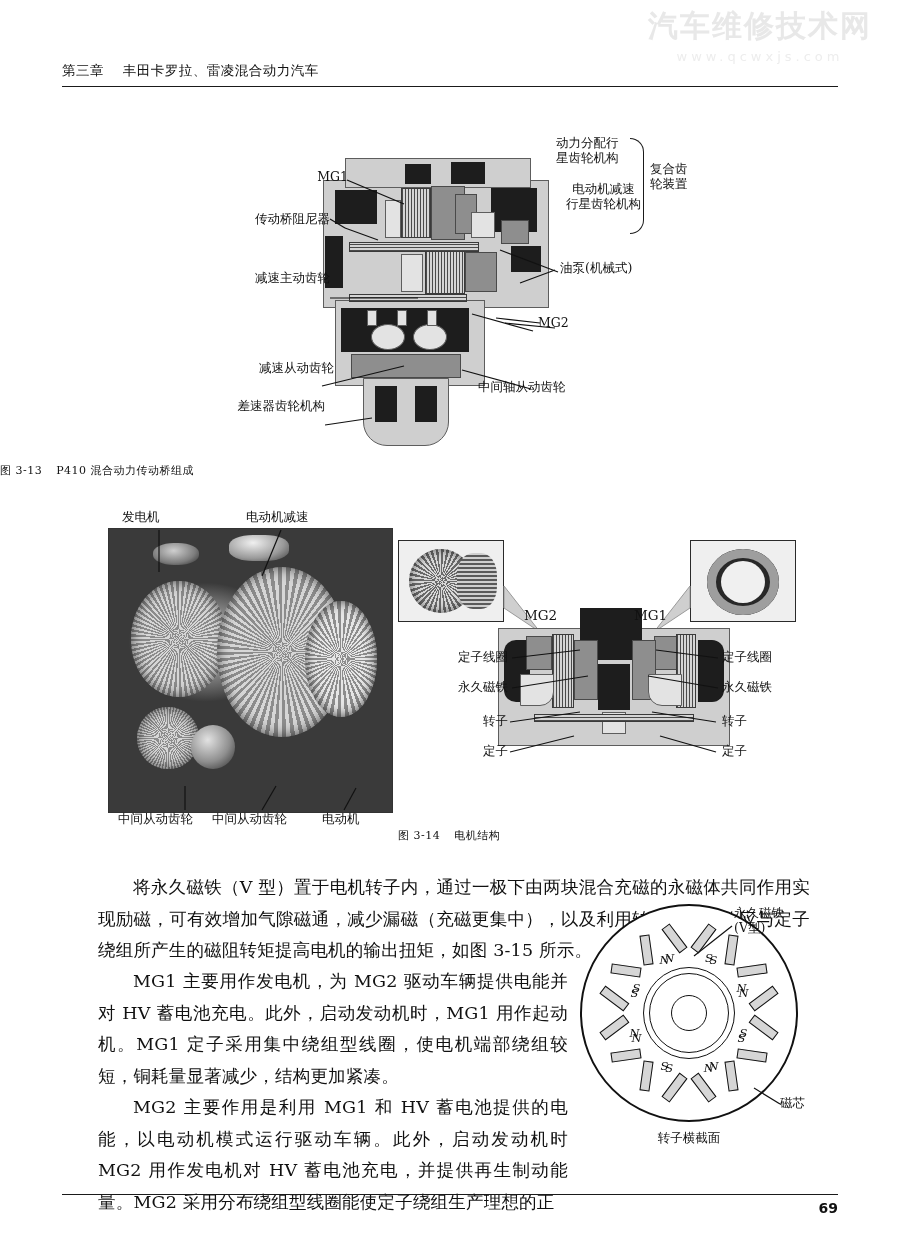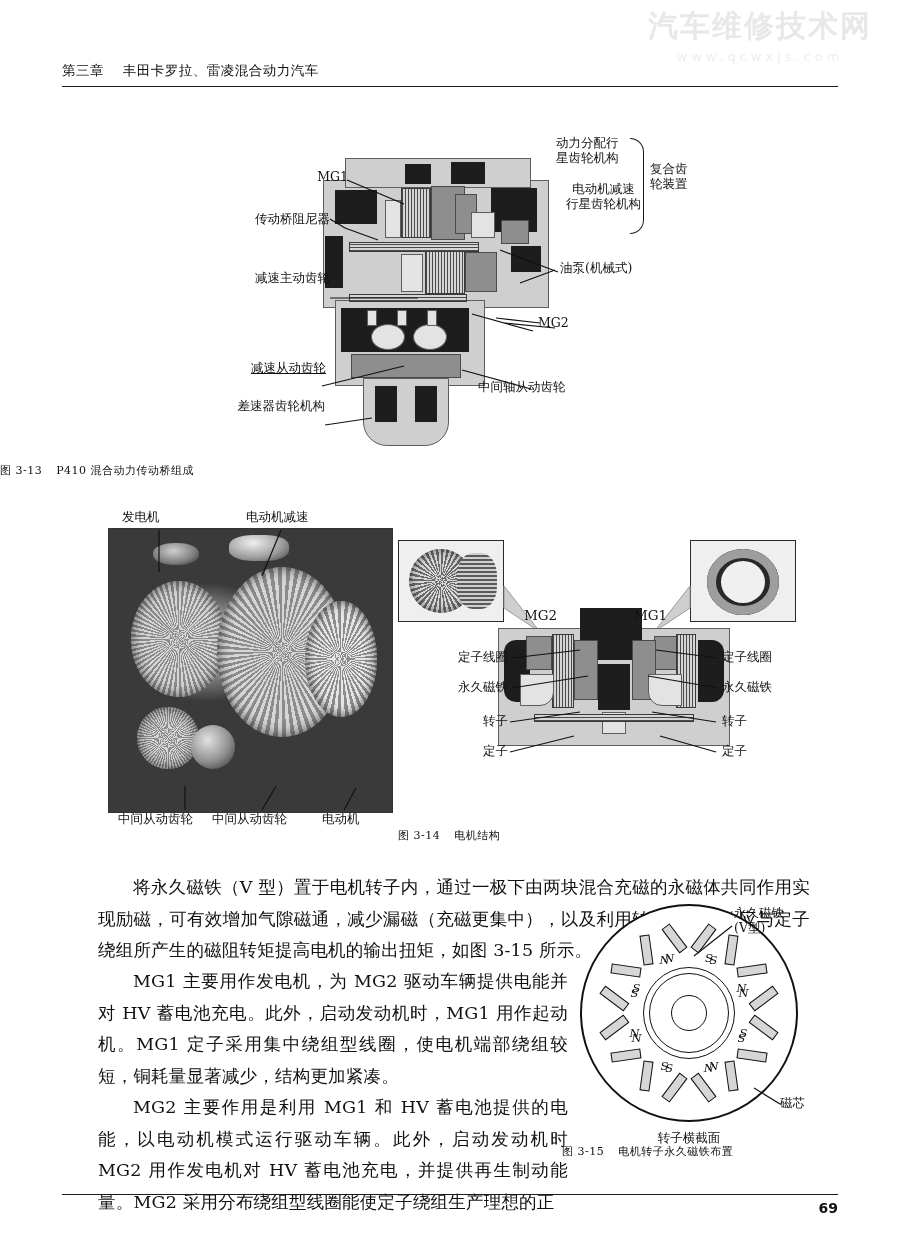--- a/index.html
+++ b/index.html
@@ -231,21 +231,21 @@
     <line x1="555" y1="210" x2="505" y2="205" stroke="#111" stroke-width="1.2"></line>
     <line x1="558" y1="154" x2="500" y2="132" stroke="#111" stroke-width="1.2"></line>
     <line x1="540" y1="205" x2="496" y2="200" stroke="#111" stroke-width="1.2"></line>
     <line x1="533" y1="213" x2="472" y2="196" stroke="#111" stroke-width="1.2"></line>
     <line x1="531" y1="271" x2="462" y2="252" stroke="#111" stroke-width="1.2"></line>
   </svg>
 
   <div class="label r" style="left:258px;top:52px;width:90px;">MG1</div>
   <div class="label r" style="left:220px;top:94px;width:110px;">传动桥阻尼器</div>
   <div class="label r" style="left:210px;top:153px;width:120px;">减速主动齿轮</div>
-  <div class="label r" style="left:206px;top:243px;width:120px;text-decoration:underline;">减速从动齿轮</div>
+  <div class="label r" style="left:214px;top:243px;width:120px;">减速从动齿轮</div>
   <div class="label r" style="left:200px;top:281px;width:125px;">差速器齿轮机构</div>
 
   <div class="label" style="left:556px;top:18px;width:90px;">动力分配行
 星齿轮机构</div>
   <div class="label" style="left:556px;top:64px;width:95px;text-align:center;">电动机减速
 行星齿轮机构</div>
   <div class="brace" style="left:630px;top:20px;width:14px;height:96px;"></div>
   <div class="label" style="left:650px;top:44px;width:70px;">复合齿
 轮装置</div>
 
@@ -414,20 +414,17 @@
   <svg style="position:absolute;left:0;top:0;width:300px;height:290px;pointer-events:none;">
     <line x1="128" y1="58" x2="166" y2="28" stroke="#111" stroke-width="1.2"></line>
     <line x1="188" y1="190" x2="214" y2="206" stroke="#111" stroke-width="1.2"></line>
   </svg>
 
   <div class="label" style="left:168px;top:8px;width:90px;">永久磁铁
 (V型)</div>
   <div class="label" style="left:214px;top:198px;width:60px;">磁芯</div>
   <div class="rotor-sub">转子横截面</div>
 
-  <div class="fig-caption" style="position:absolute;left:-4px;top:246px;width:260px;">
-    <span class="num">图 3-15</span><span>电机转子永久磁铁布置</span>
-  </div>
 </div>
 
 <div class="footer">
   <span>69</span>
 </div>
 
 </body></html>

